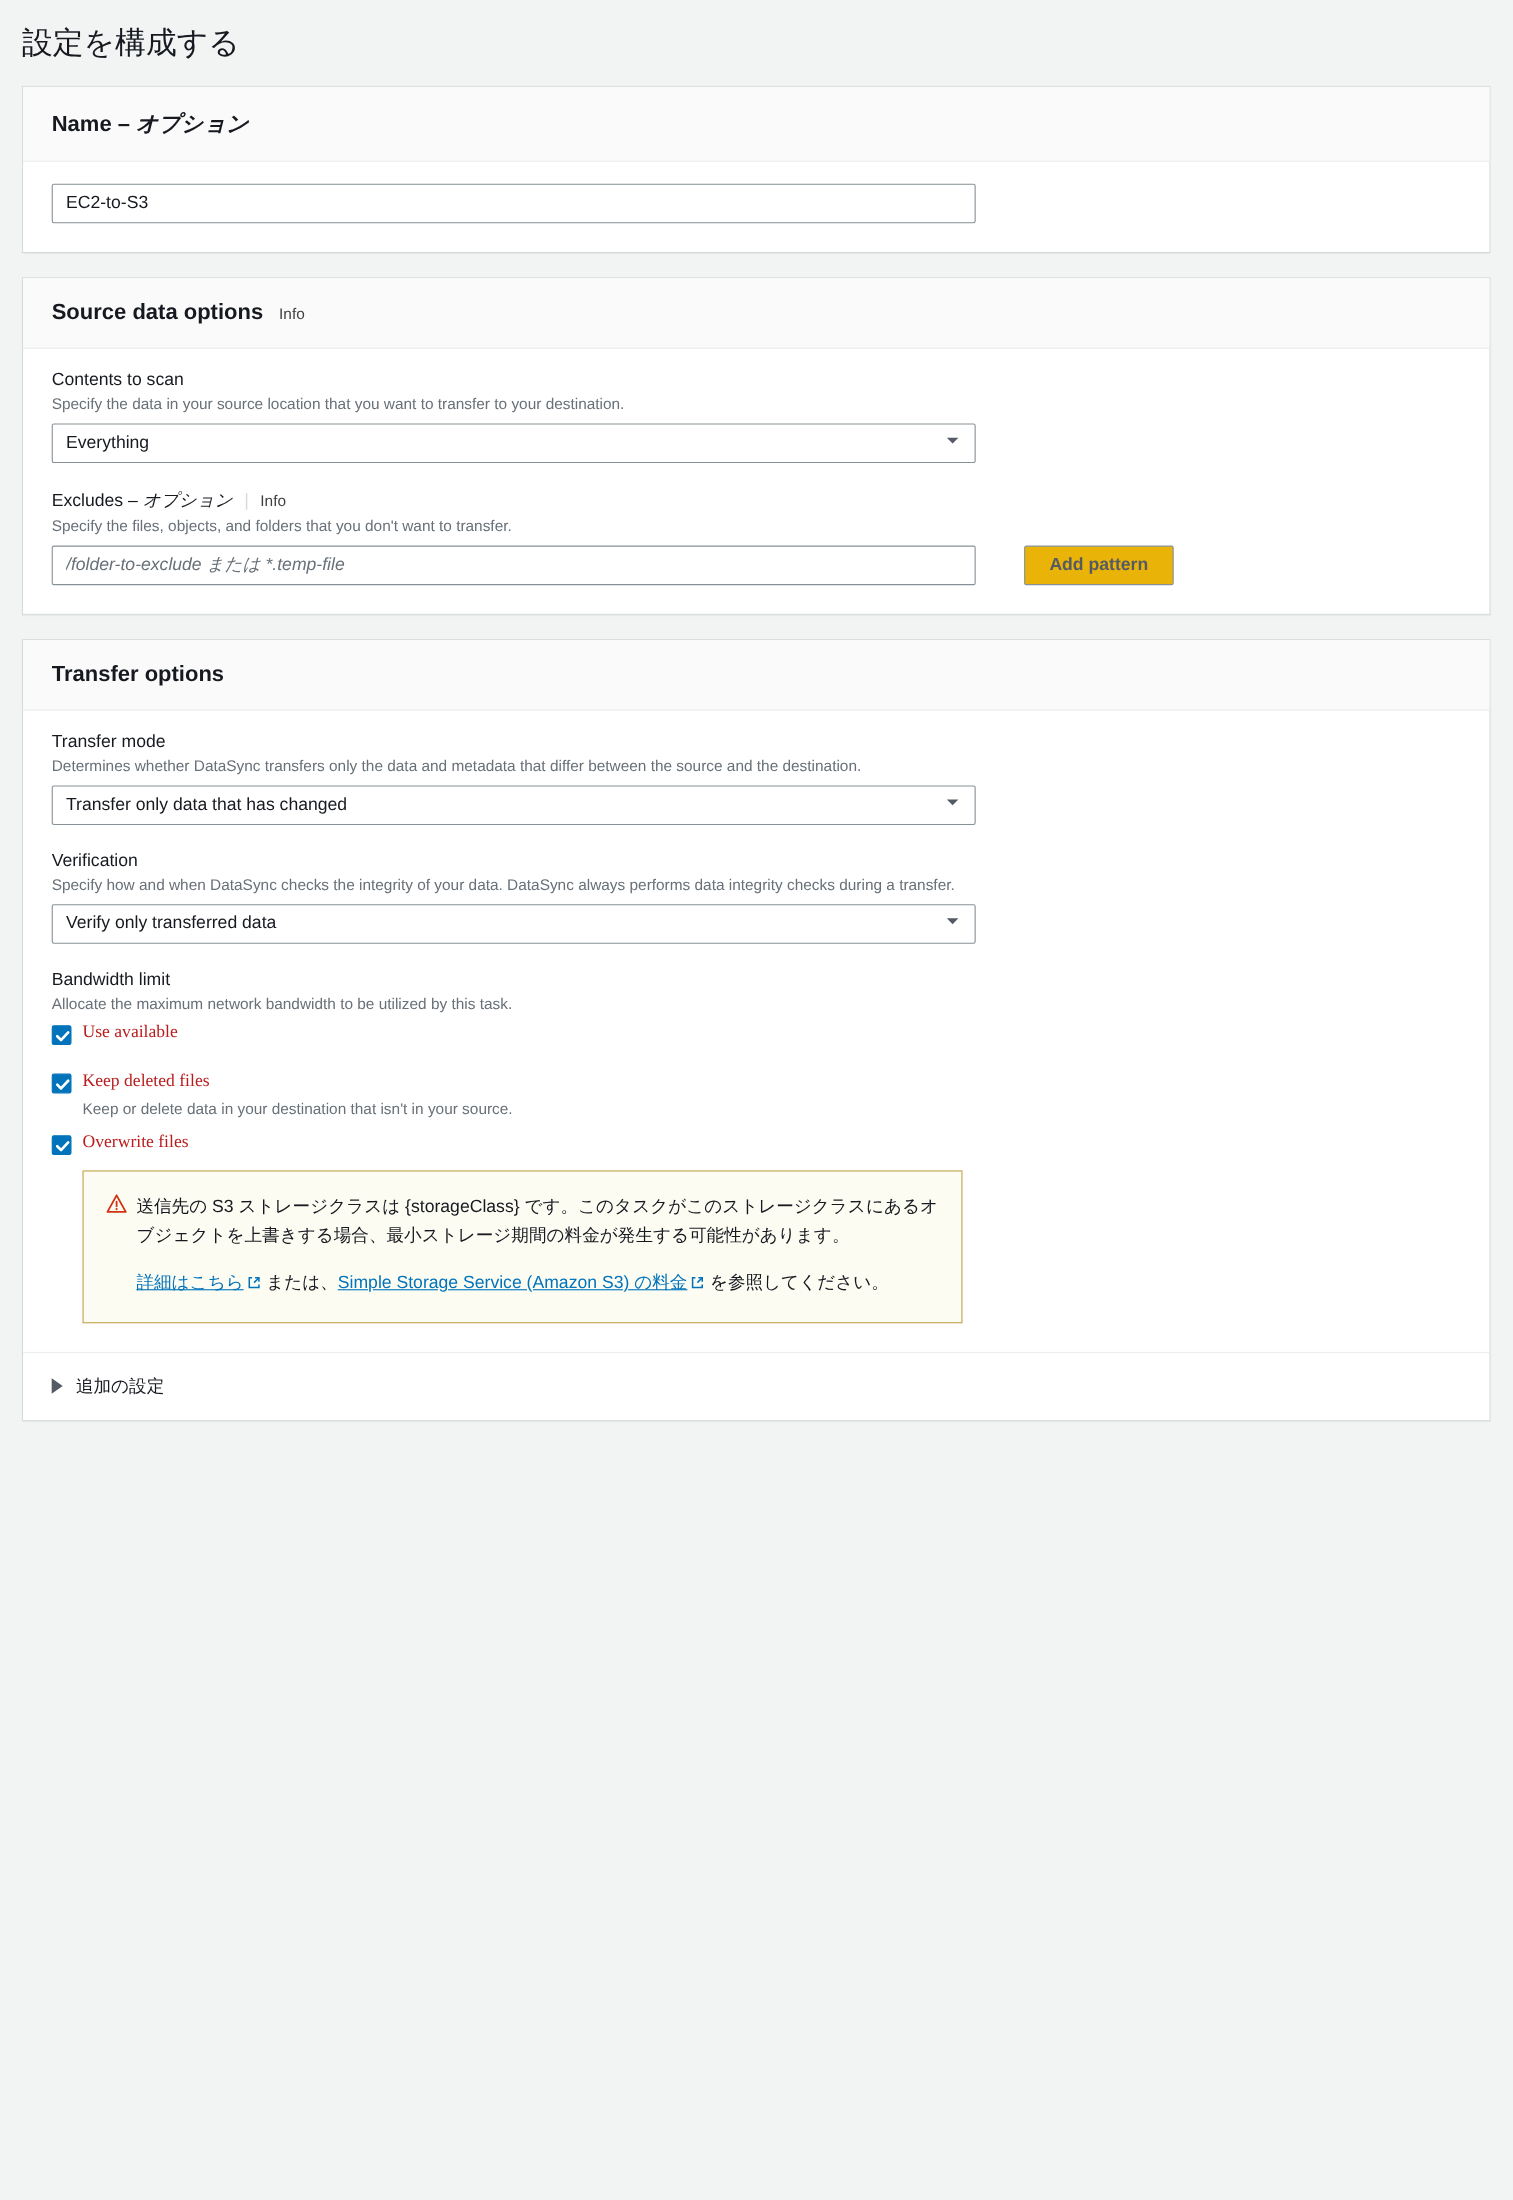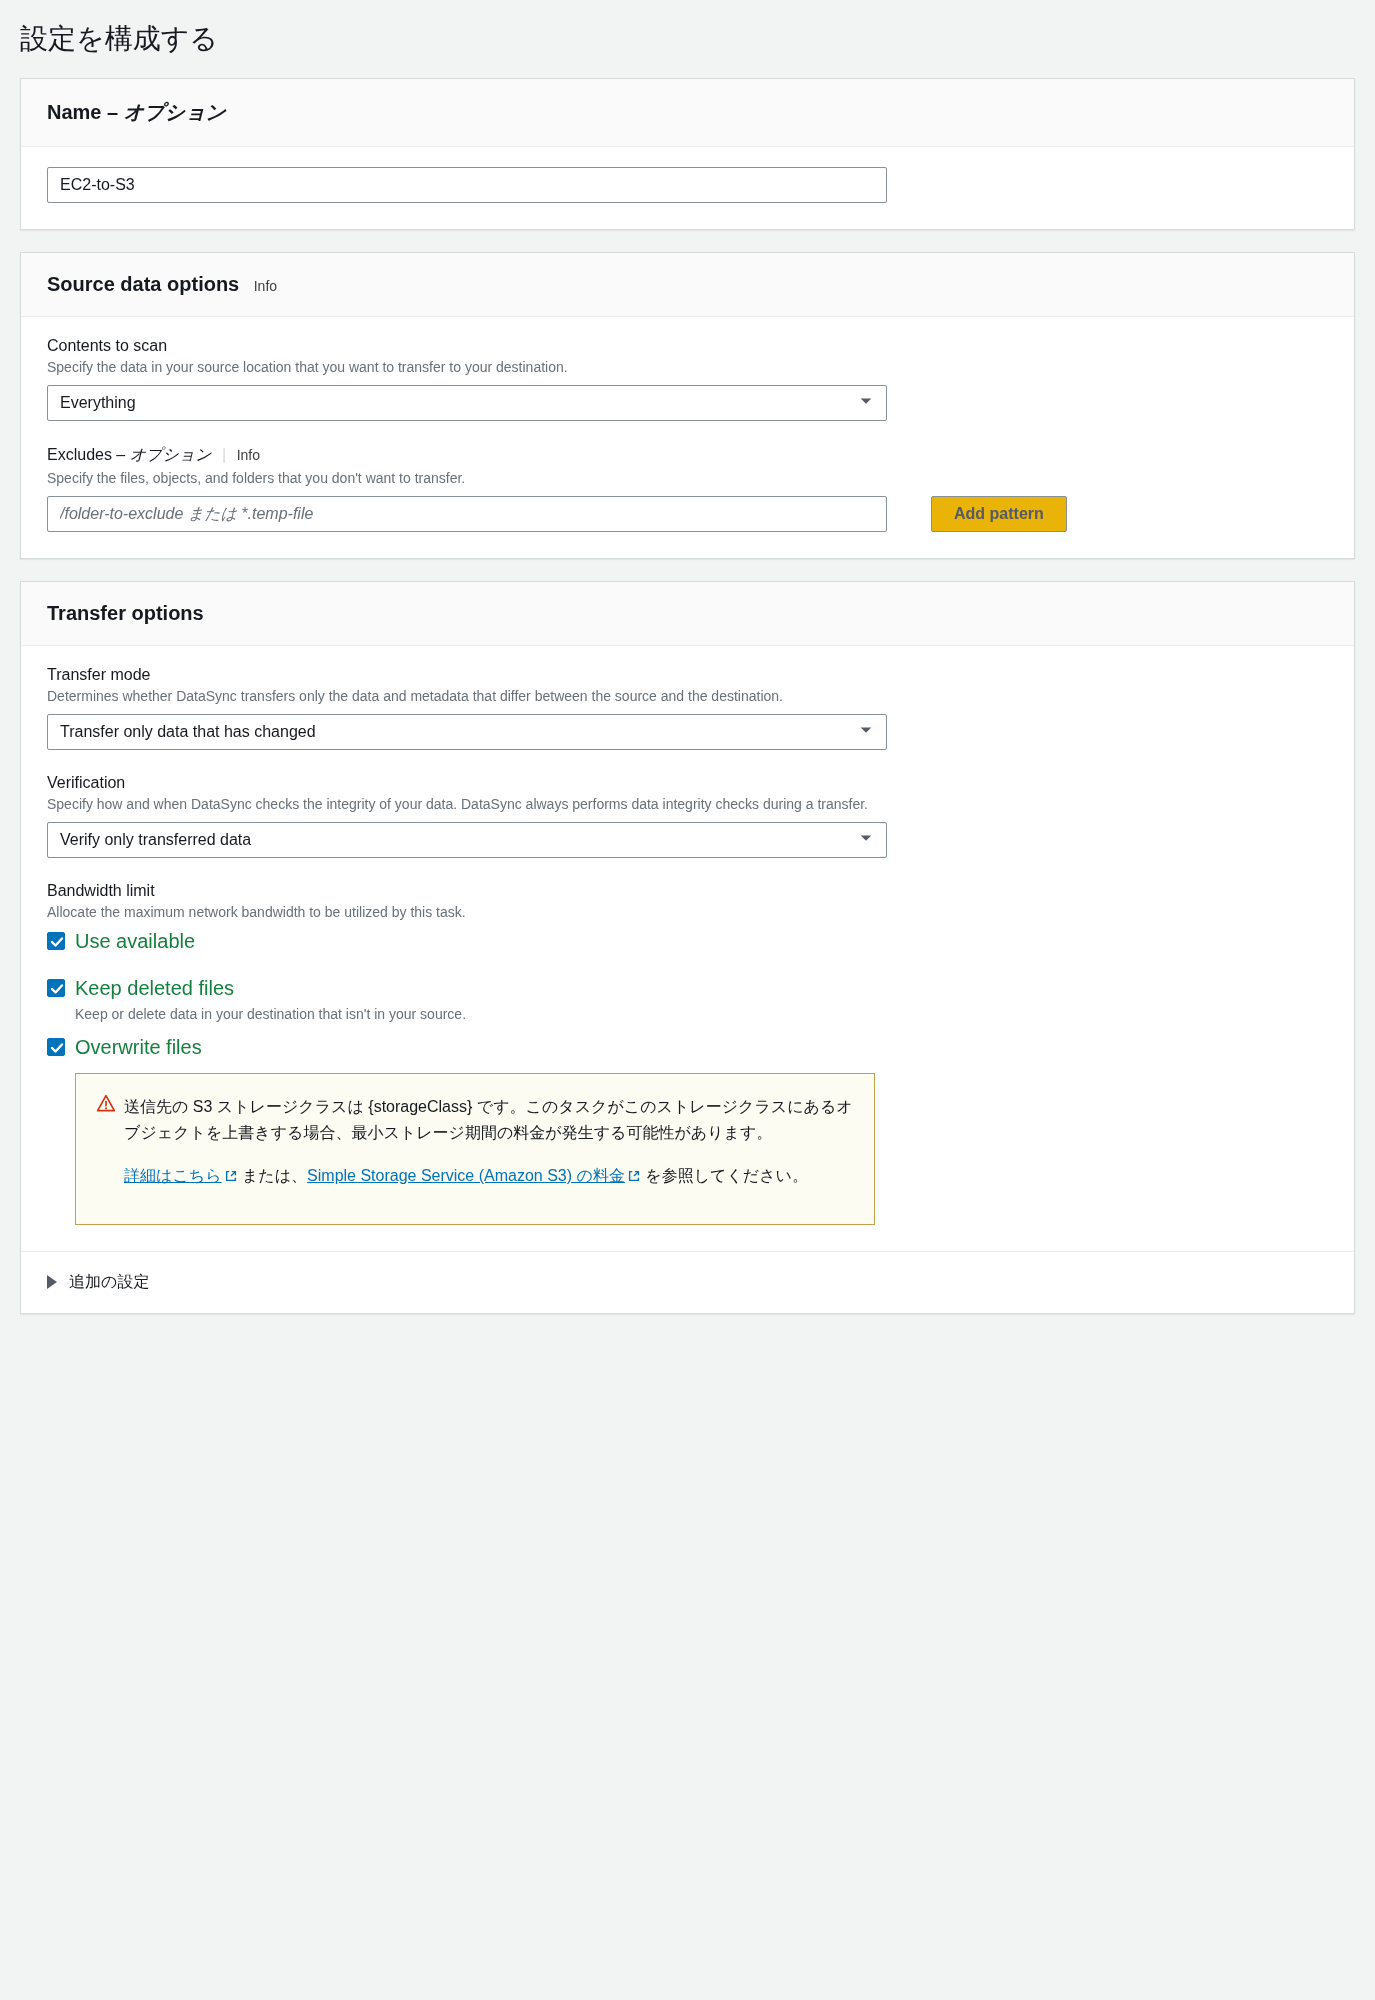--- a/index.html
+++ b/index.html
@@ -132,22 +132,23 @@
       flex-shrink: 0;
       position: relative;
       cursor: pointer;
       margin-top: 2px;
     }
     .checkbox svg {
       position: absolute;
       top: 1px; left: 1px;
     }
     .checkbox-label {
-      font-size: 20px;
-      color: #15803d;
+      font-size: 16px;
+      color: #b91c1c;
+      font-family: Liberation Serif, serif;
     }
     .checkbox-desc {
       font-size: 14px;
       color: #687078;
       margin-left: 28px;
       margin-bottom: 14px;
     }
     .separator-pipe {
       color: #d5dbdb;
       margin: 0 6px;
@@ -165,21 +166,21 @@
     .alert-icon {
       flex-shrink: 0;
       color: #d13212;
     }
     .alert-content {
       font-size: 16px;
       color: #16191f;
       line-height: 1.6;
     }
     .alert-content p { margin-bottom: 18px; }
-    .alert-content p:last-child { margin-bottom: 13px; }
+    .alert-content p:last-child { margin-bottom: 0; }
     .link {
       color: #0073bb;
       text-decoration: underline;
       cursor: pointer;
     }
     .ext-icon {
       display: inline-block;
       vertical-align: -2px;
       margin-left: 2px;
     }

